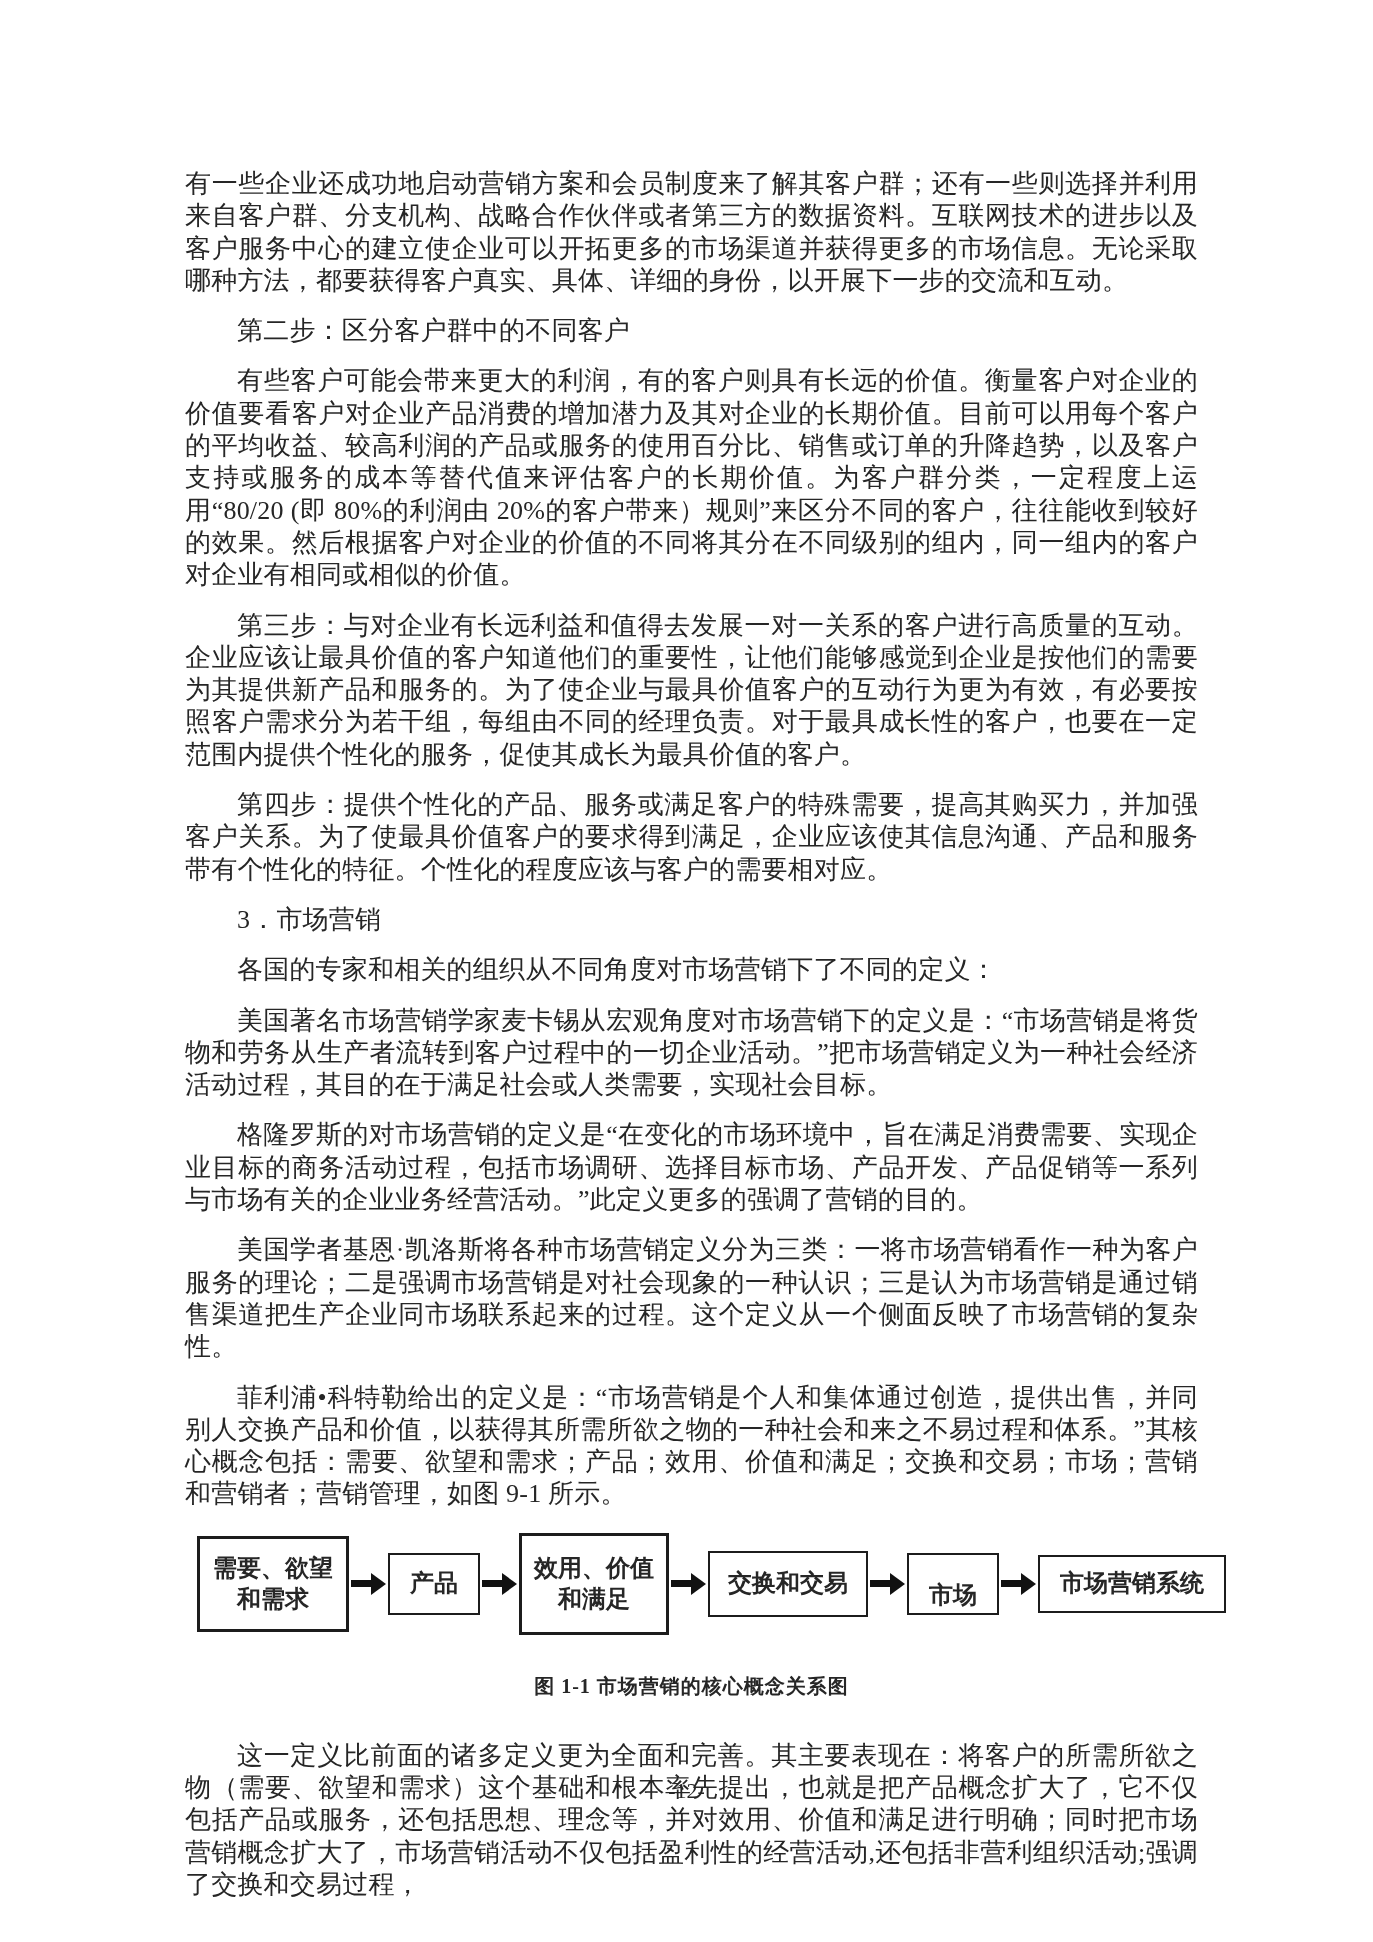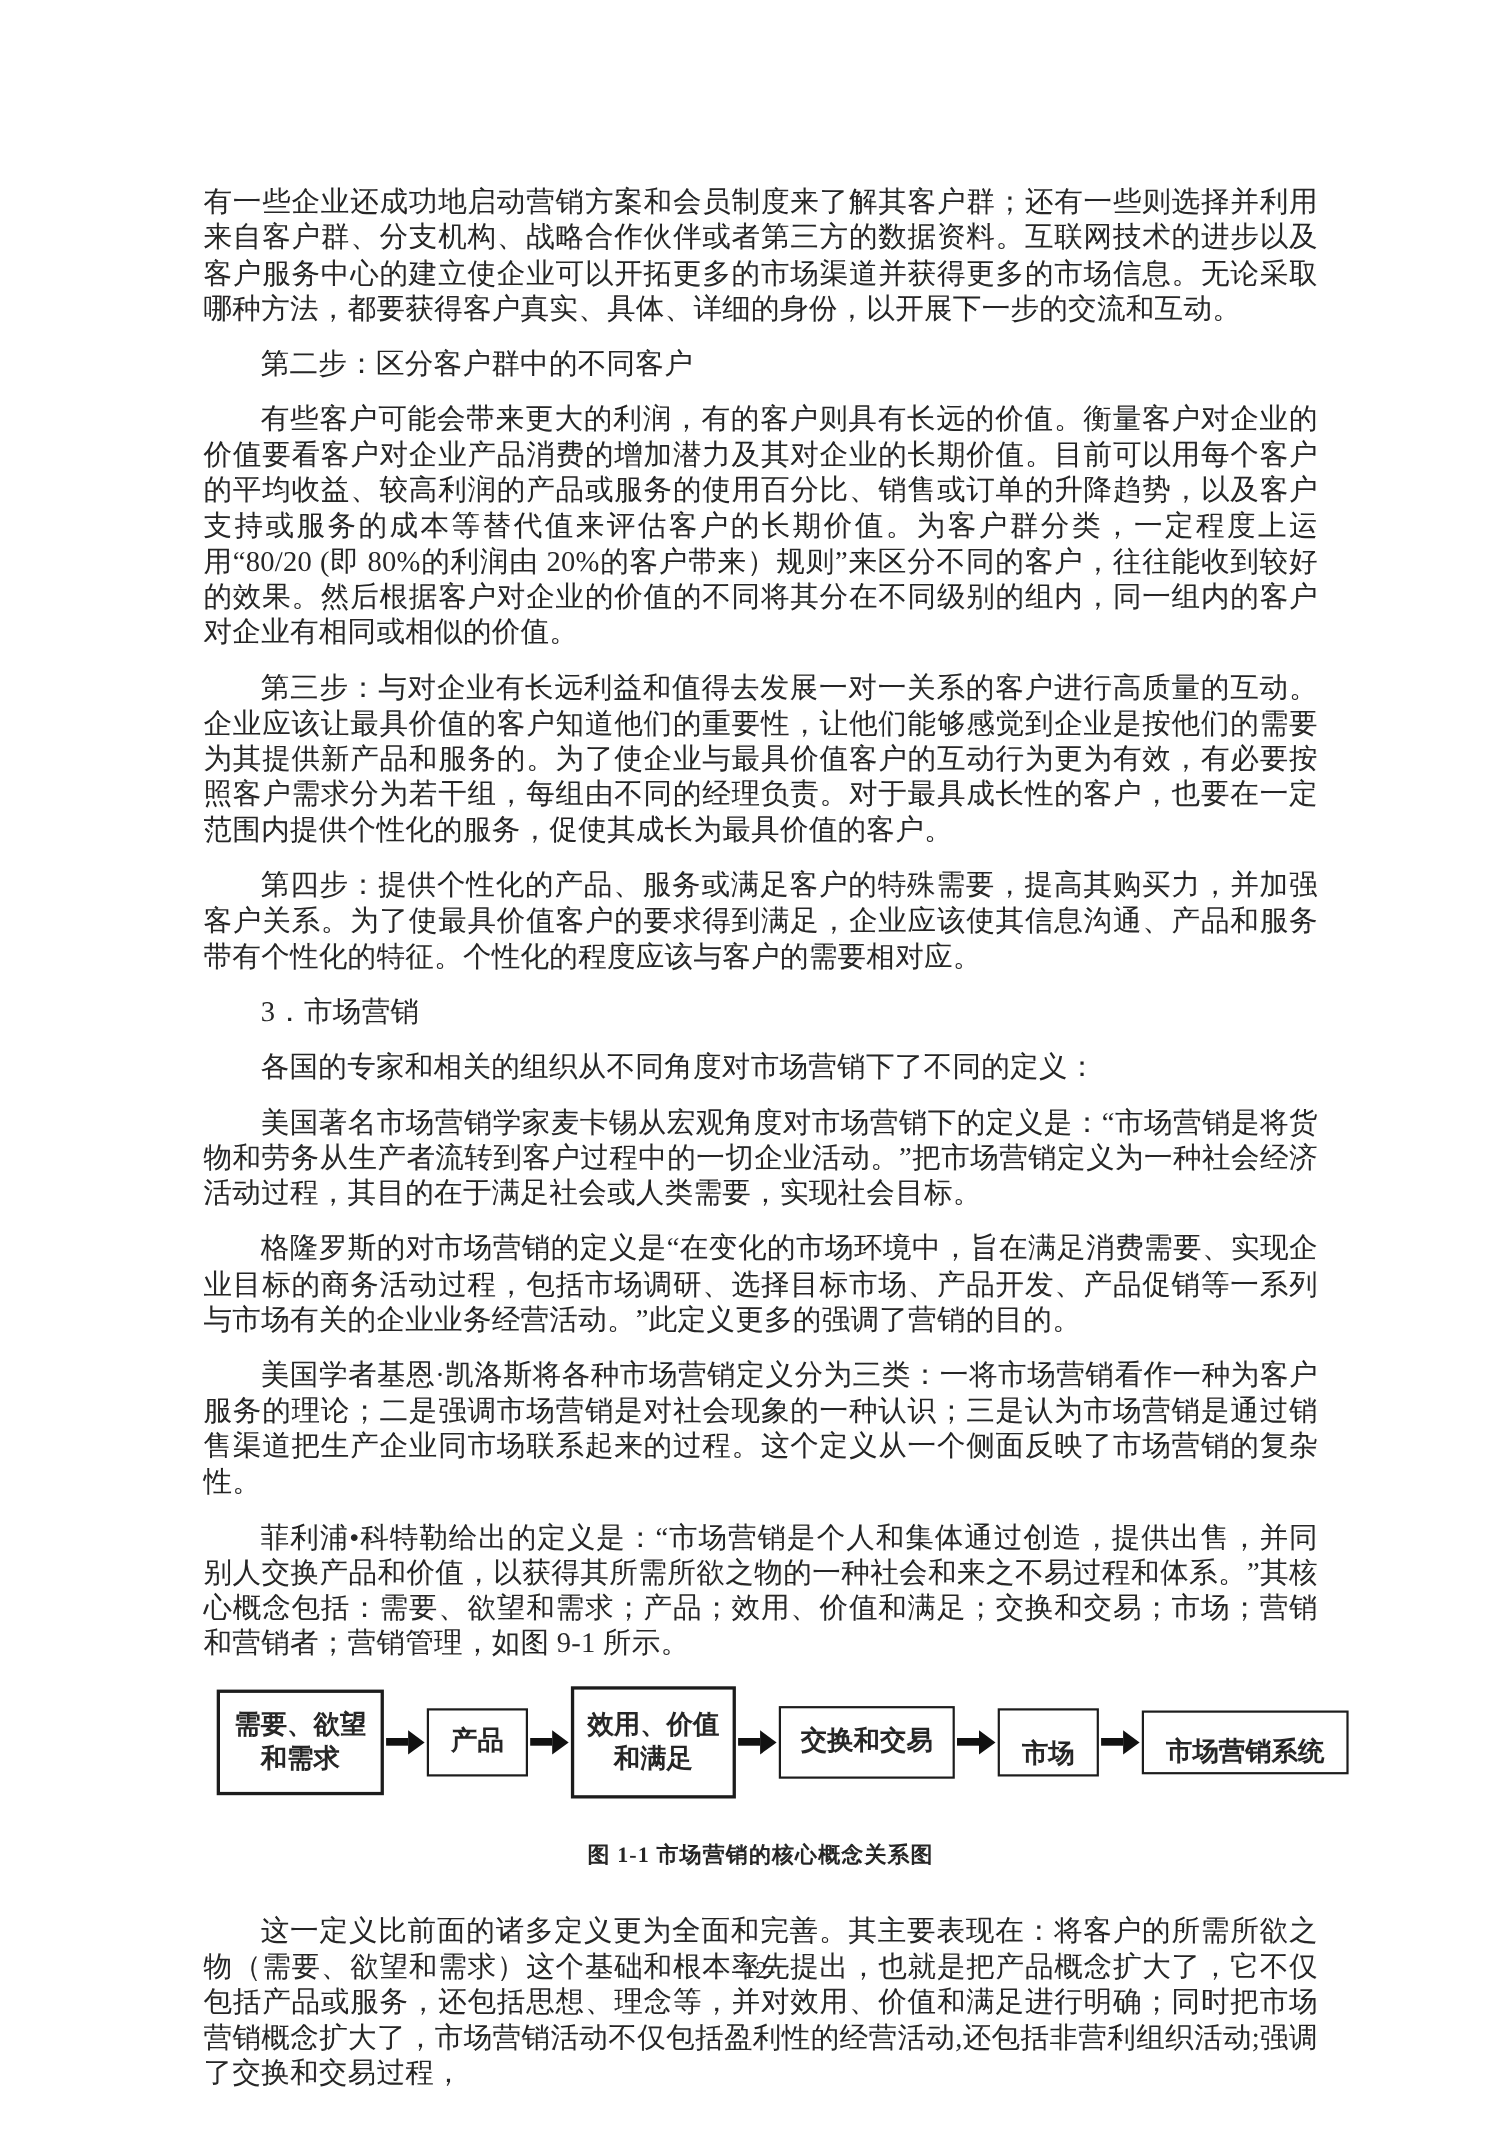--- a/index.html
+++ b/index.html
@@ -129,21 +129,21 @@
           <span class="head"></span>
         </div>
       <div class="fbox" style="width:92px;height:62px;justify-content:flex-end;">
         <span class="l">市场</span>
         <span class="l"></span>
       </div>
       <div class="arrow">
           <span class="shaft"></span>
           <span class="head"></span>
         </div>
-      <div class="fbox" style="width:188px;height:58px;justify-content:flex-end;">
+      <div class="fbox" style="width:188px;height:58px;">
         <span class="l">市场营销系统</span>
         <span class="l"></span>
       </div>
     </div>
 
     <div class="caption">图 1-1 市场营销的核心概念关系图</div>
 
     <p class="para indent after-fig">这一定义比前面的诸多定义更为全面和完善。其主要表现在：将客户的所需所欲之物（需要、欲望和需求）这个基础和根本率先提出，也就是把产品概念扩大了，它不仅包括产品或服务，还包括思想、理念等，并对效用、价值和满足进行明确；同时把市场营销概念扩大了，市场营销活动不仅包括盈利性的经营活动,还包括非营利组织活动;强调了交换和交易过程，</p>
   </div>
 

